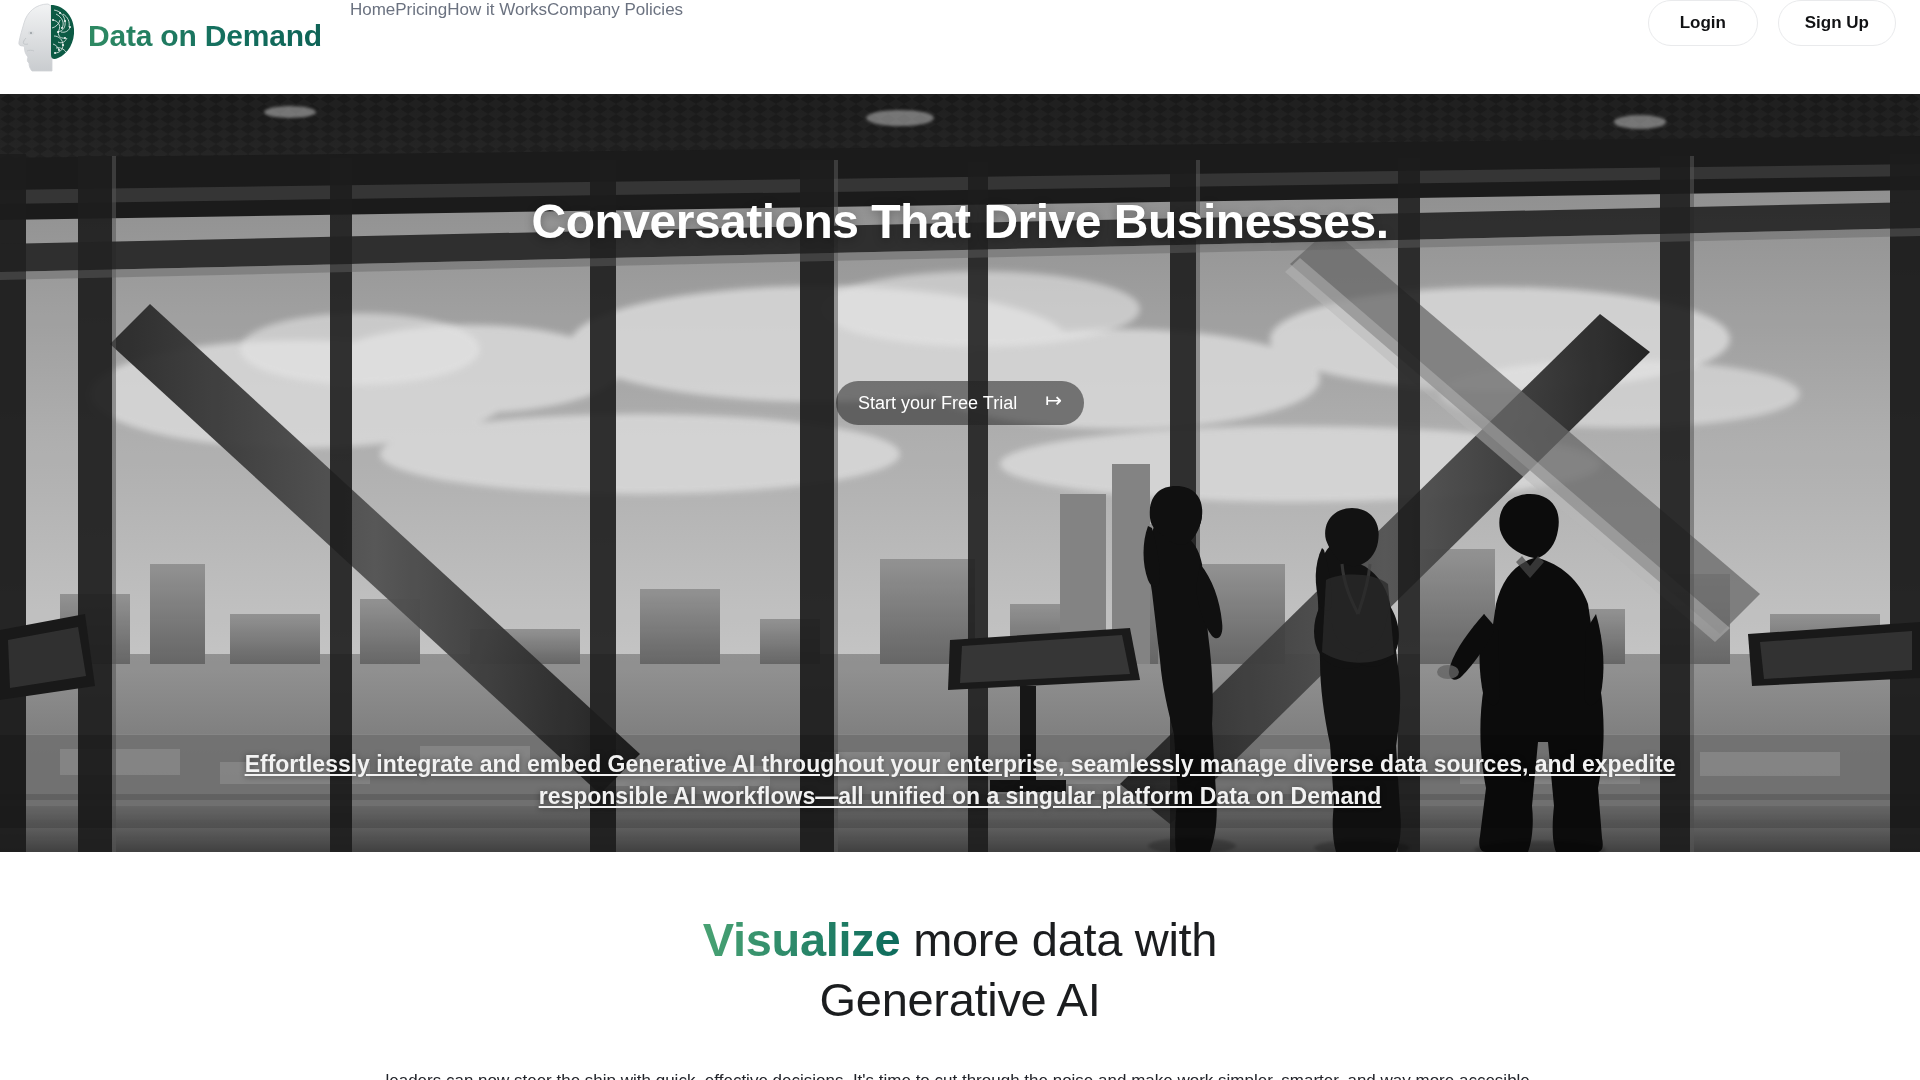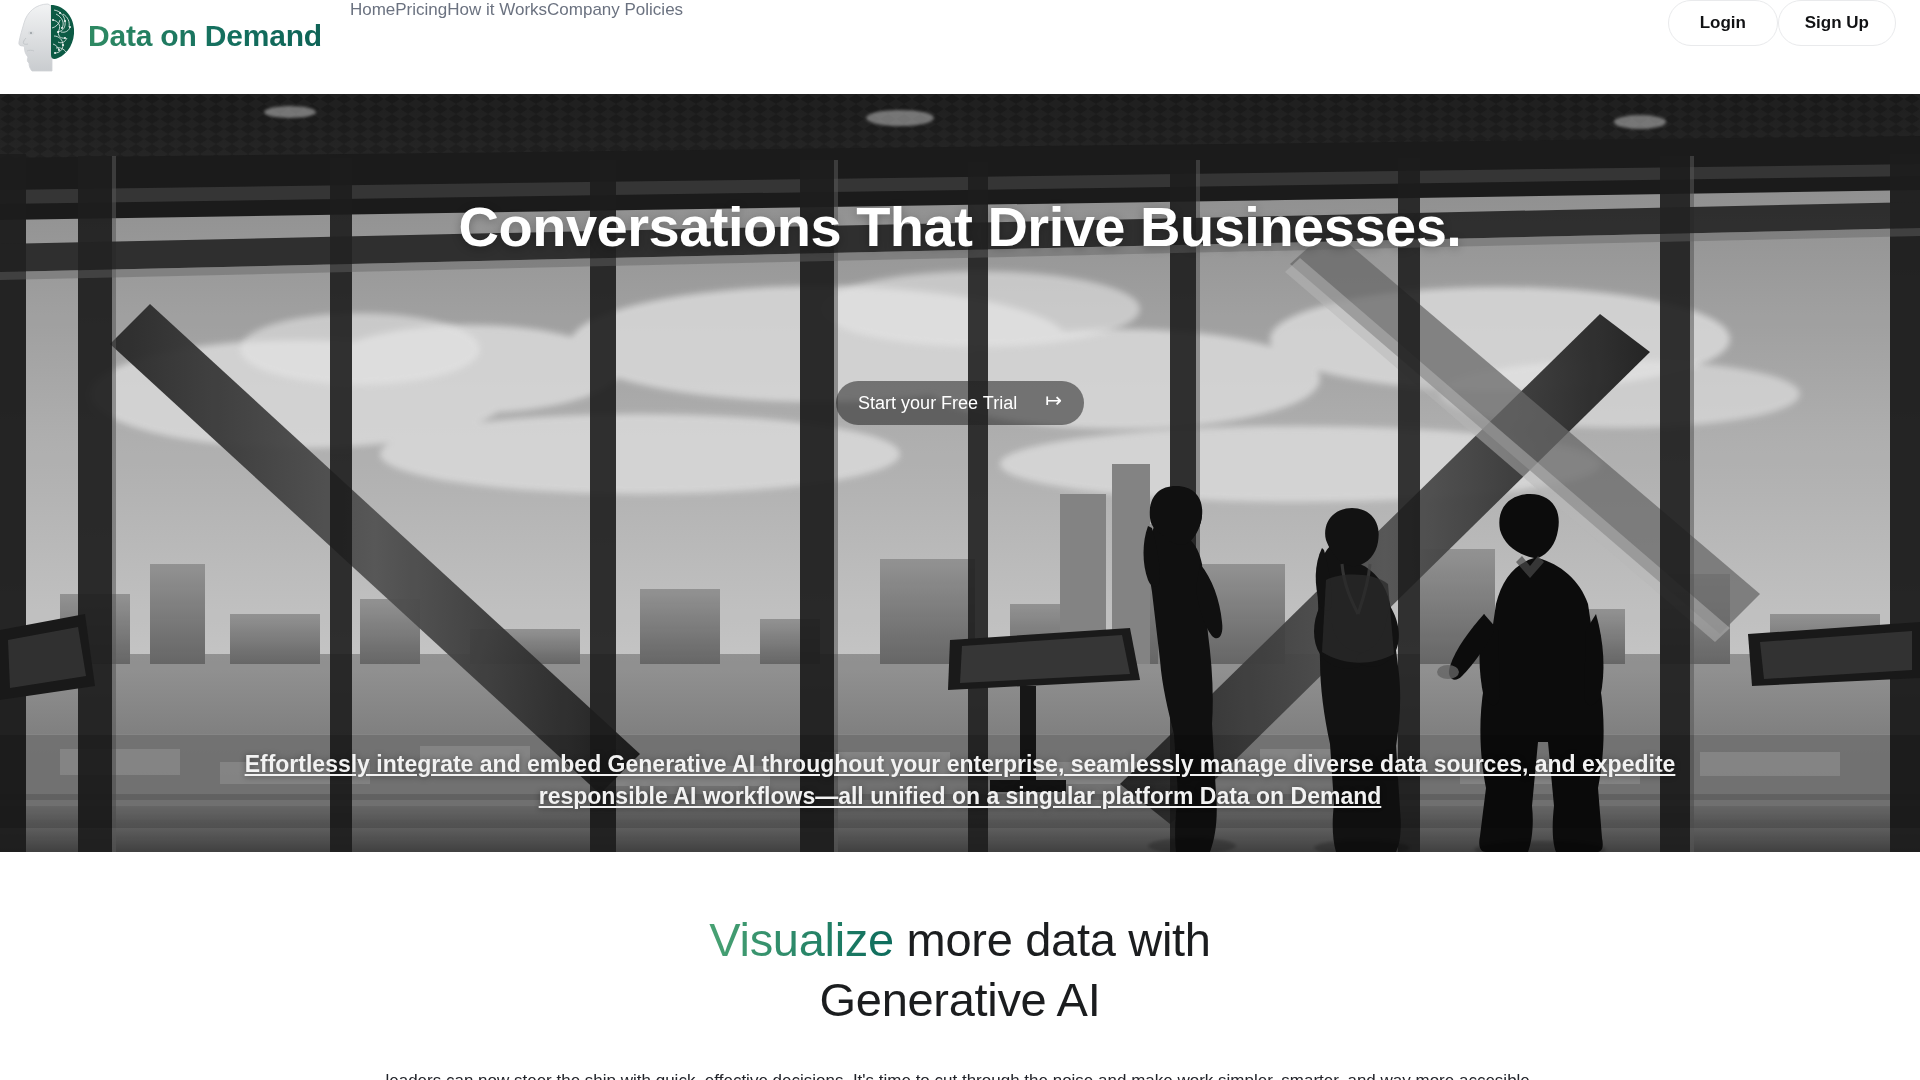--- a/index.html
+++ b/index.html
@@ -61,21 +61,21 @@
     color: #6b7280;
     white-space: nowrap;
     cursor: pointer;
     text-decoration: none;
   }
 
   .header-actions {
     margin-left: auto;
     display: flex;
     align-items: center;
-    gap: 0;
+    gap: 20px;
   }
 
   .auth-btn {
     min-width: 110px;
     height: 46px;
     padding: 0 26px;
     border: 1.5px solid #e9eaec;
     border-radius: 999px;
     background: #ffffff;
     font-family: "Liberation Sans", sans-serif;
@@ -108,21 +108,21 @@
     inset: 0;
     z-index: 5;
   }
 
   .hero-title {
     position: absolute;
     top: 102px;
     left: 0;
     width: 100%;
     text-align: center;
-    font-size: 56px;
+    font-size: 48px;
     line-height: 1.1;
     font-weight: 700;
     color: #ffffff;
     letter-spacing: -0.5px;
     text-shadow: 0 2px 10px rgba(0,0,0,0.28);
   }
 
   .hero-cta-wrap {
     position: absolute;
     top: 287px;
@@ -188,21 +188,21 @@
 
   .visualize-heading {
     font-size: 47px;
     line-height: 1.28;
     font-weight: 400;
     color: #1b1d1f;
     letter-spacing: -0.3px;
   }
 
   .visualize-accent {
-    font-weight: 400;
+    font-weight: 700;
     background: linear-gradient(90deg, #49a273 0%, #2d8a6a 45%, #0d6b5c 100%);
     -webkit-background-clip: text;
     background-clip: text;
     color: transparent;
   }
 
   .visualize-sub {
     margin-top: 38px;
     font-size: 17px;
     line-height: 1.5;

